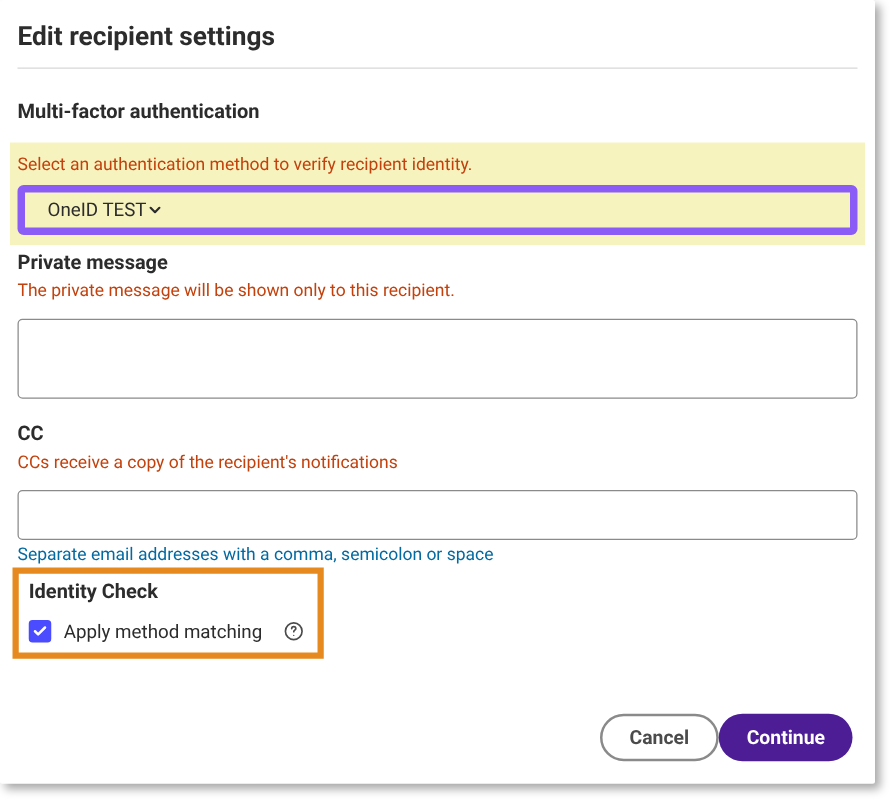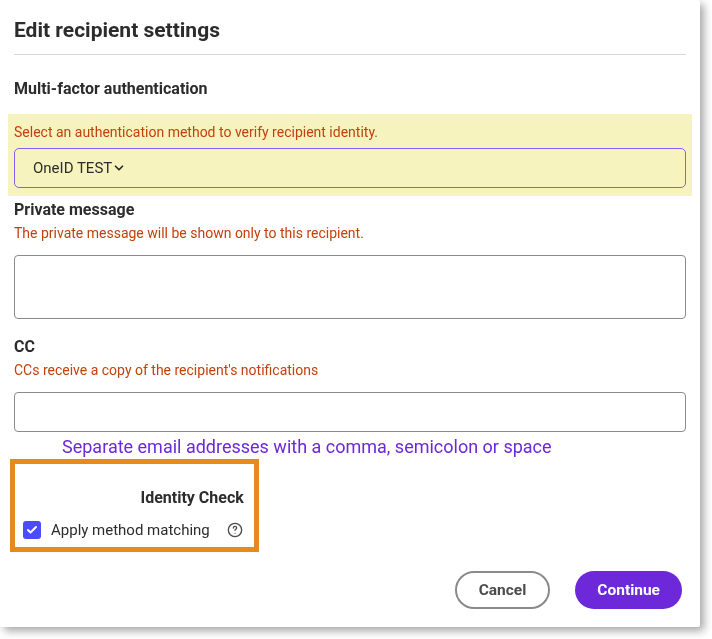--- a/index.html
+++ b/index.html
@@ -52,21 +52,21 @@
       font-size: 14px;
       color: #c2410c;
       margin-bottom: 8px;
     }
     .dropdown {
       display: flex;
       align-items: center;
       justify-content: flex-start;
       width: 100%;
       height: 40px;
-      border: 1px solid #8b5cf6;
+      border: 6px solid #8b5cf6;
       border-radius: 5px;
       background: transparent;
       padding: 0 20px 0 18px;
       cursor: pointer;
       font-size: 15px;
       color: #2c2c2c;
     }
     .chevron-down {
       width: 14px;
       height: 14px;
@@ -96,35 +96,33 @@
       width: 100%;
       height: 40px;
       border: 1px solid #8a8a8a;
       border-radius: 4px;
       font-family: inherit;
       font-size: 15px;
       padding: 0 10px;
       margin-top: 6px;
     }
     .caption {
-      font-size: 18px;
-      color: #6d28d9;
+      font-size: 14px;
+      color: #0369a1;
       margin-top: 4px;
-      margin-left: 48px;
     }
     .cc-section {
       margin-top: 14px;
     }
     .identity-frame {
       border: 5px solid #e68a1f;
       display: inline-block;
-      padding: 24px 10px 8px 8px;
+      padding: 4px 10px 8px 8px;
       margin-top: 2px;
       margin-left: -4px;
-      text-align: right;
     }
     .identity-title {
       font-size: 16px;
       font-weight: 700;
       color: #2c2c2c;
       margin-bottom: 14px;
     }
     .checkbox-row {
       display: flex;
       align-items: center;
@@ -160,40 +158,40 @@
     }
     .help-icon svg {
       width: 16px;
       height: 16px;
     }
     .footer {
       position: absolute;
       bottom: 18px;
       right: 18px;
       display: flex;
-      gap: 25px;
+      gap: 0;
       align-items: center;
     }
     .btn {
       height: 38px;
       border-radius: 20px;
       font-size: 15.5px;
       font-weight: 700;
       padding: 0 22px;
       cursor: pointer;
       border: none;
       font-family: inherit;
     }
     .btn-secondary {
       background: #fff;
       color: #4b4b4b;
       border: 2px solid #8a8a8a;
     }
     .btn-primary {
-      background: #6d28d9;
+      background: #4c1d95;
       color: #fff;
     }
   </style>
 </head>
 <body>
 
 <div class="dialog">
   <h1 class="dialog-title">Edit recipient settings</h1>
   <hr class="divider">
 

